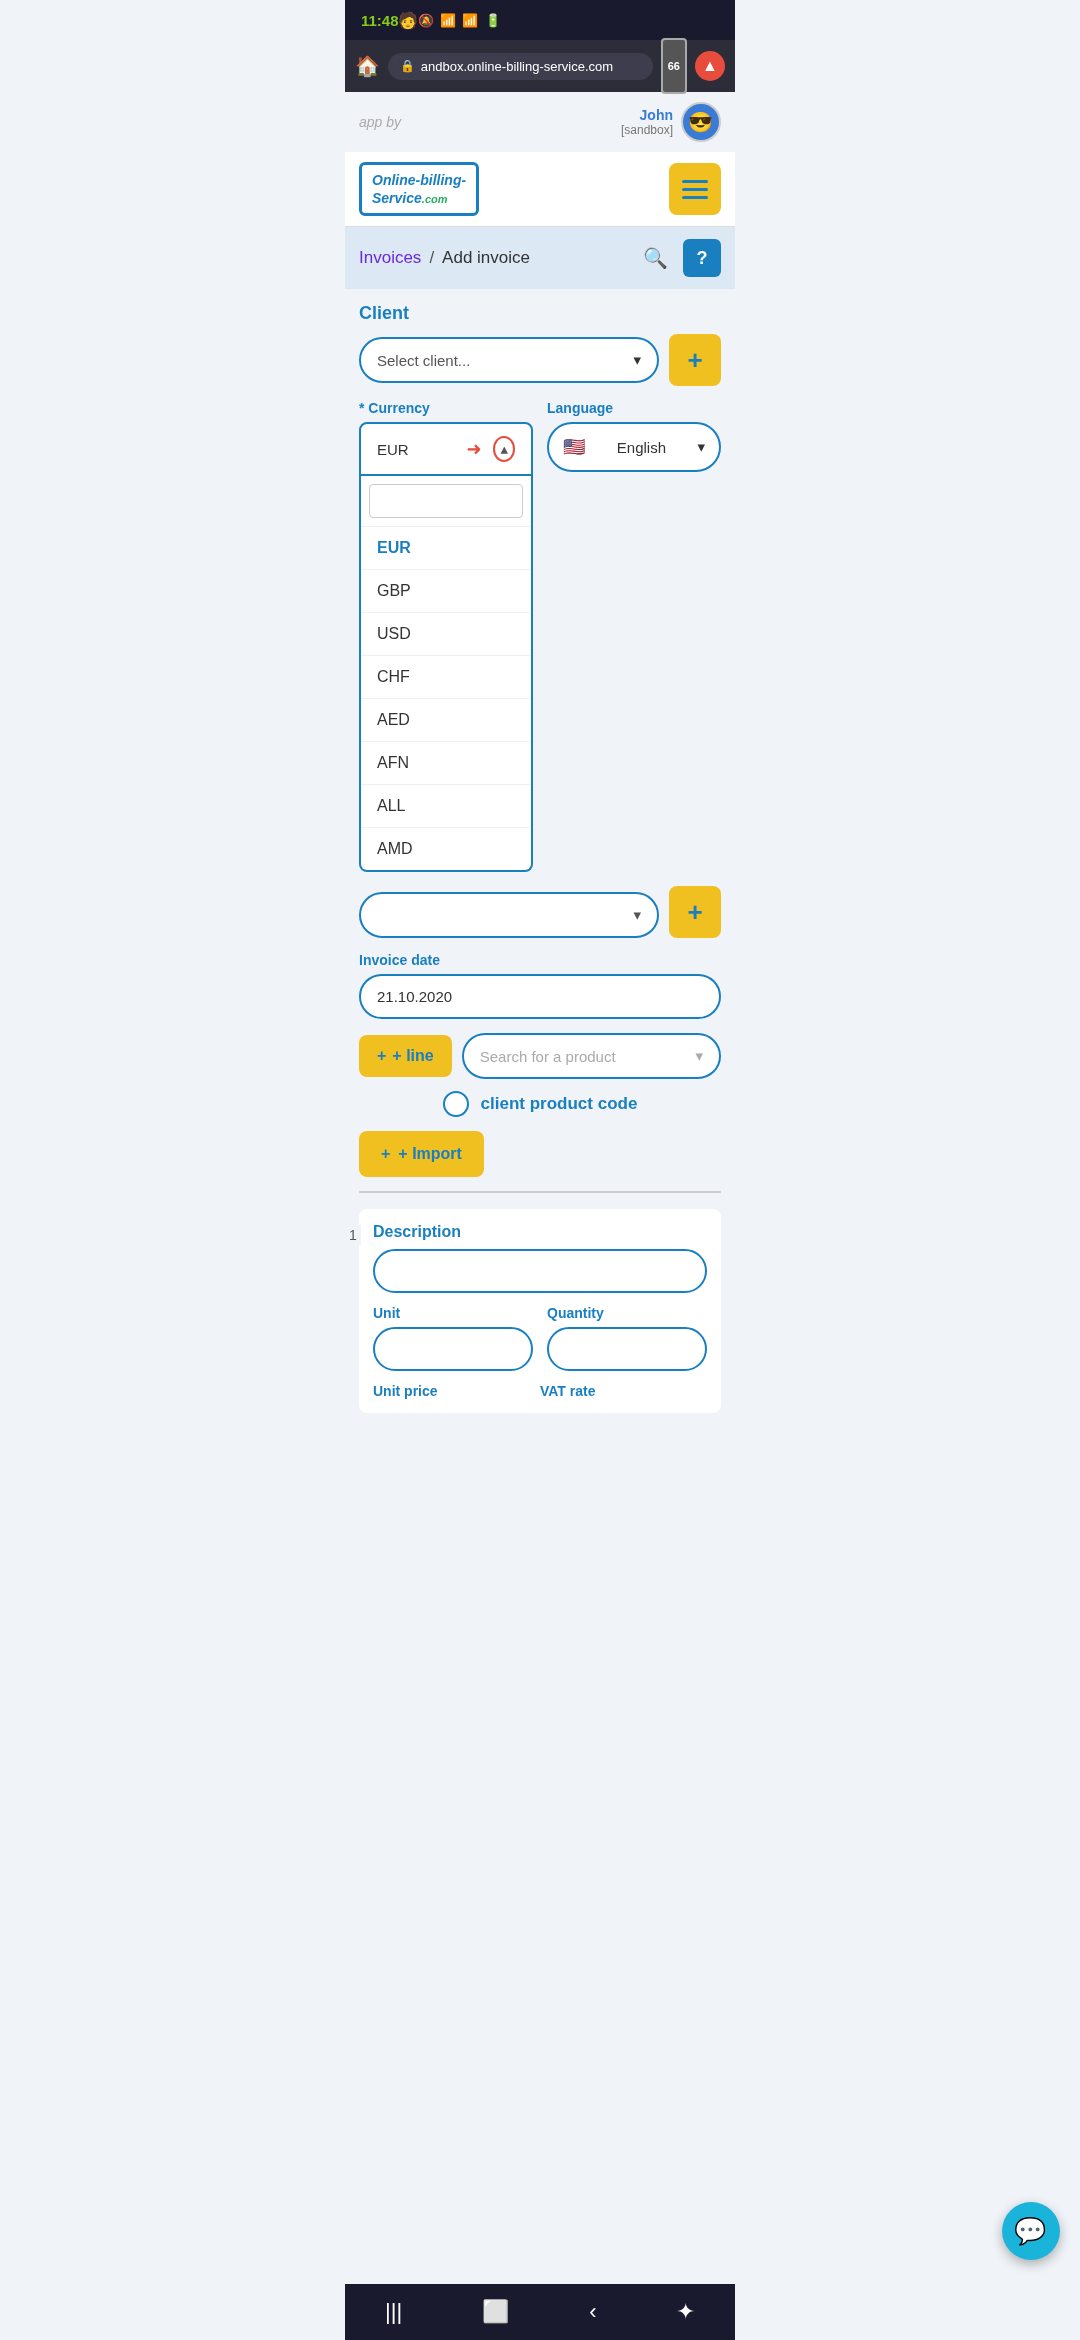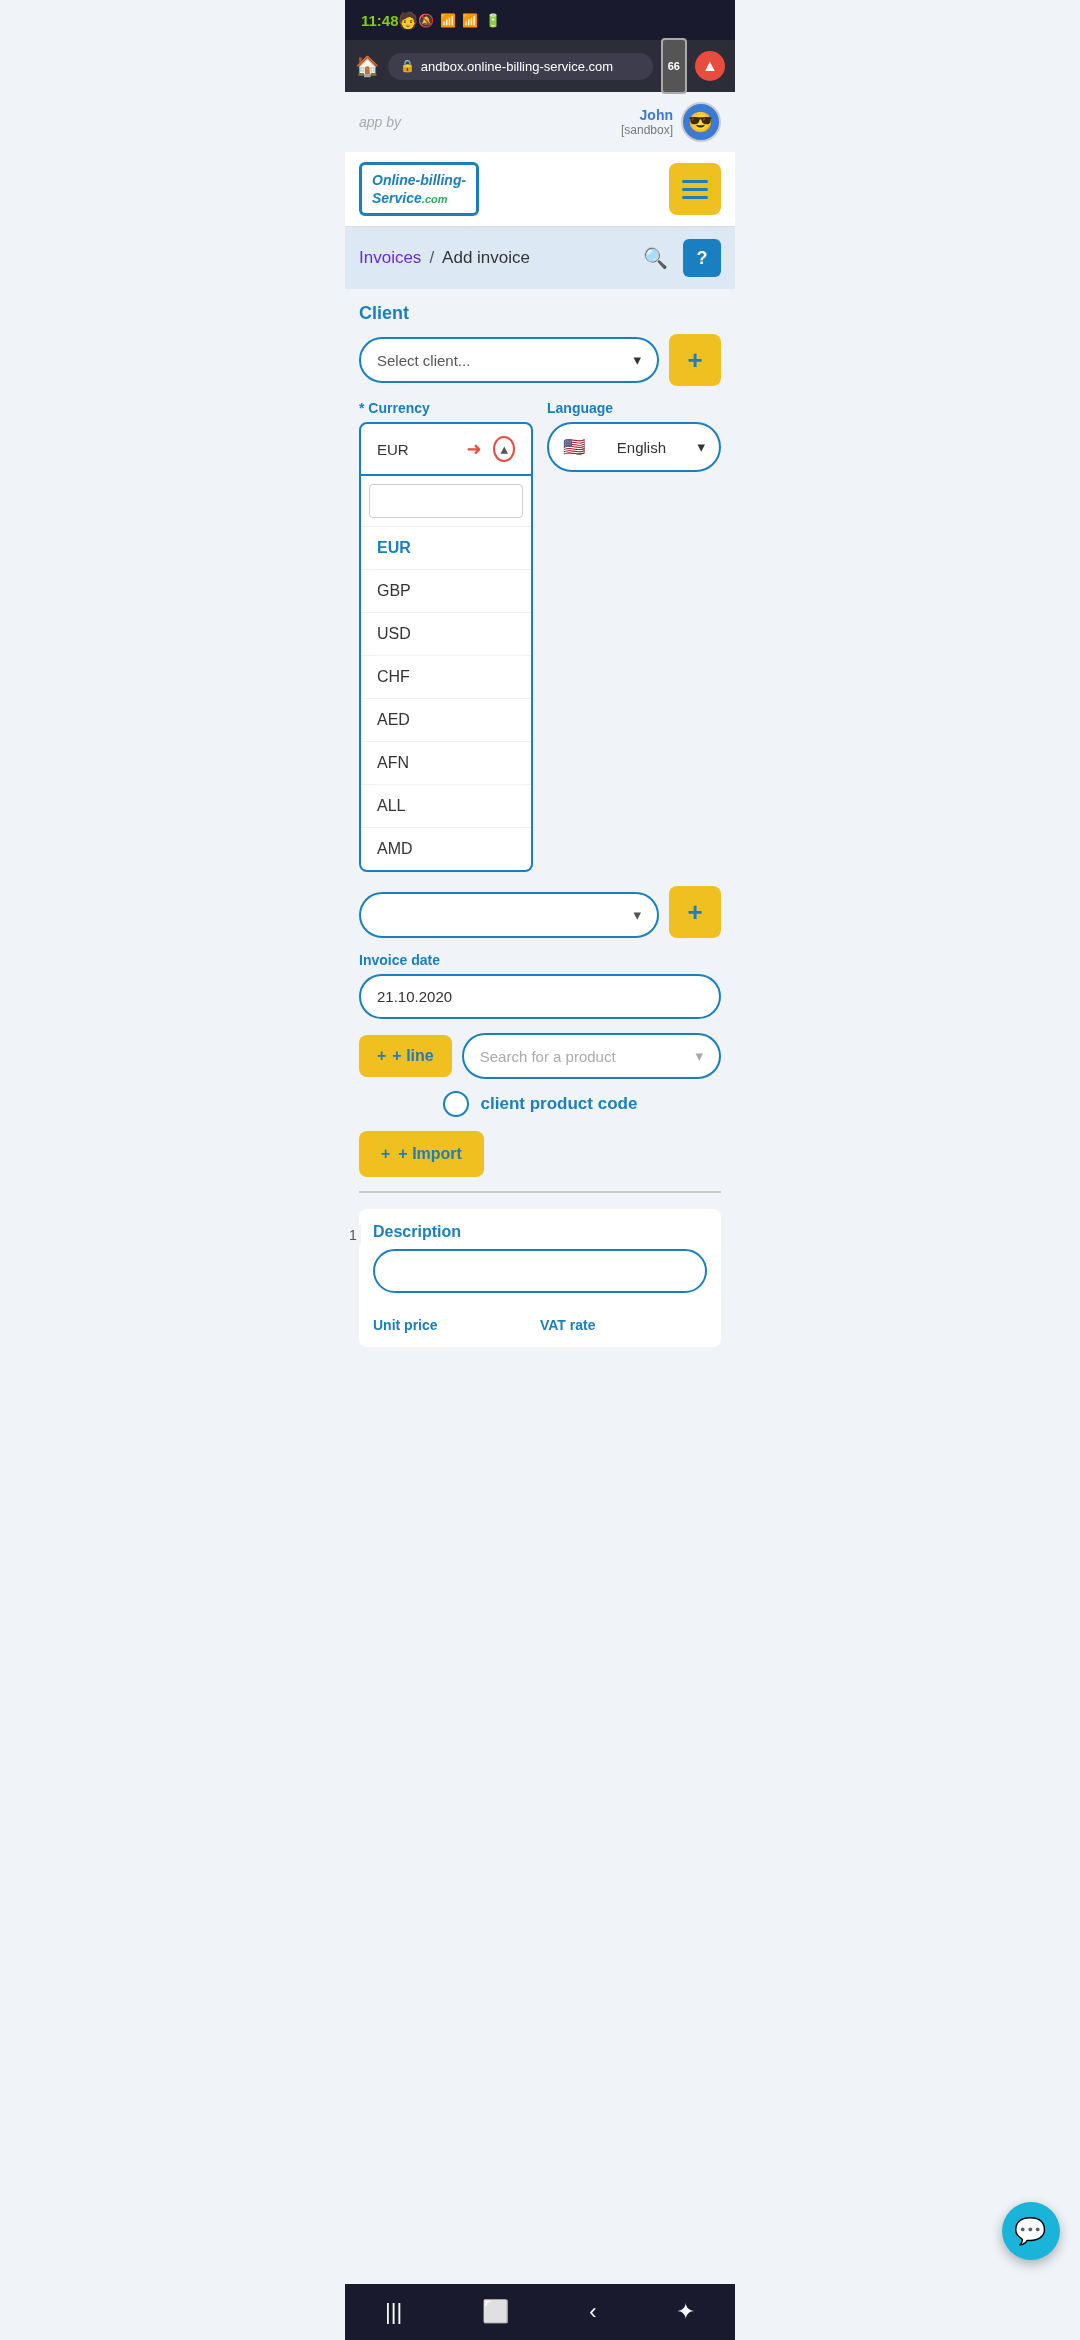--- a/index.html
+++ b/index.html
@@ -671,20 +671,30 @@
     <span>+</span>
     <span>+ Import</span>
   </button>
 
   <hr class="divider">
 
   <div class="line-section">
     <span class="line-number">1</span>
     <div class="desc-label">Description</div>
     <input class="desc-input" type="text" style="">
+    <div class="unit-qty-row">
+      <div class="field-group">
+        <div class="sub-label">Unit</div>
+        <input class="sub-input" type="text" style="">
+      </div>
+      <div class="field-group">
+        <div class="sub-label">Quantity</div>
+        <input class="sub-input" type="text" style="">
+      </div>
+    </div>
     <div class="bottom-labels-row">
       <div class="bottom-label">Unit price</div>
       <div class="bottom-label">VAT rate</div>
     </div>
   </div>
 
   <div style="height:70px;"></div>
 </div>
 
 <div class="fab-chat">💬</div>

